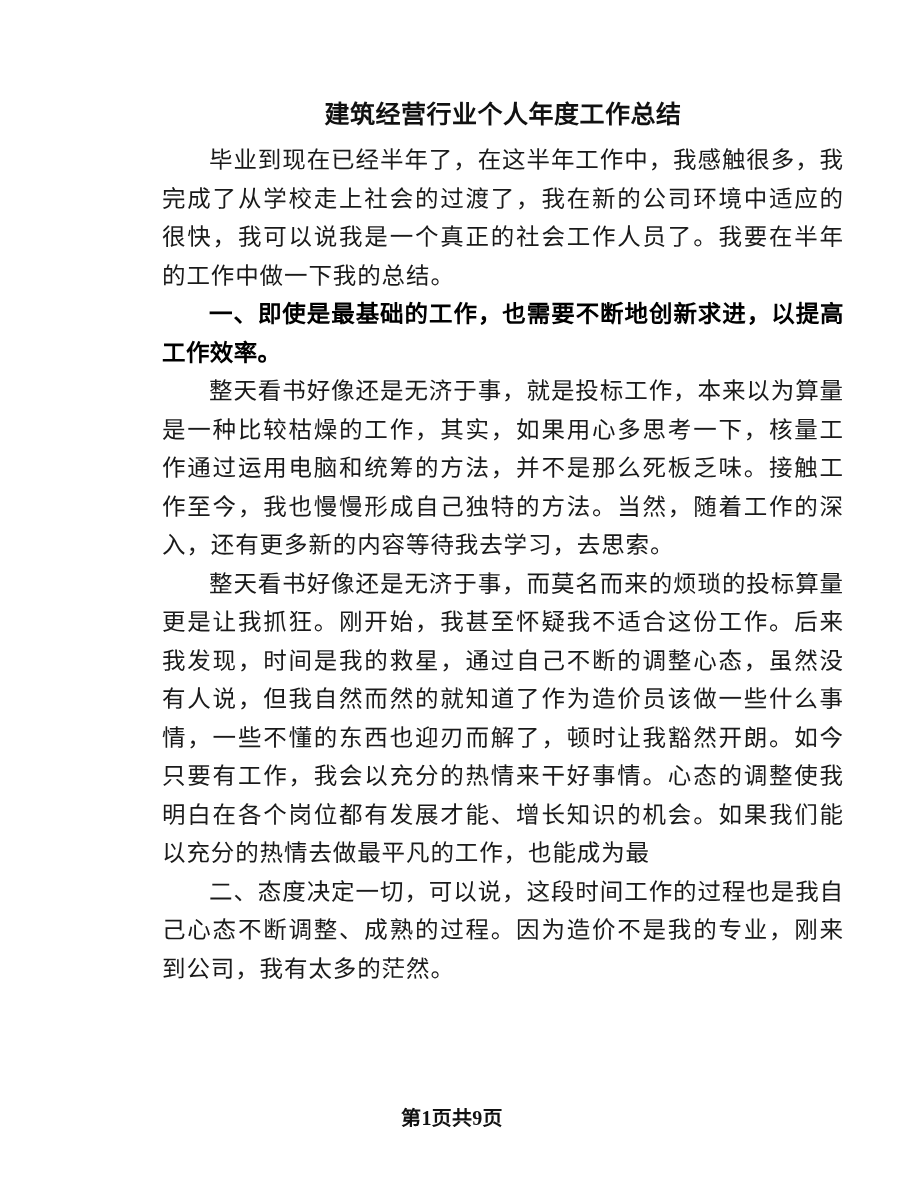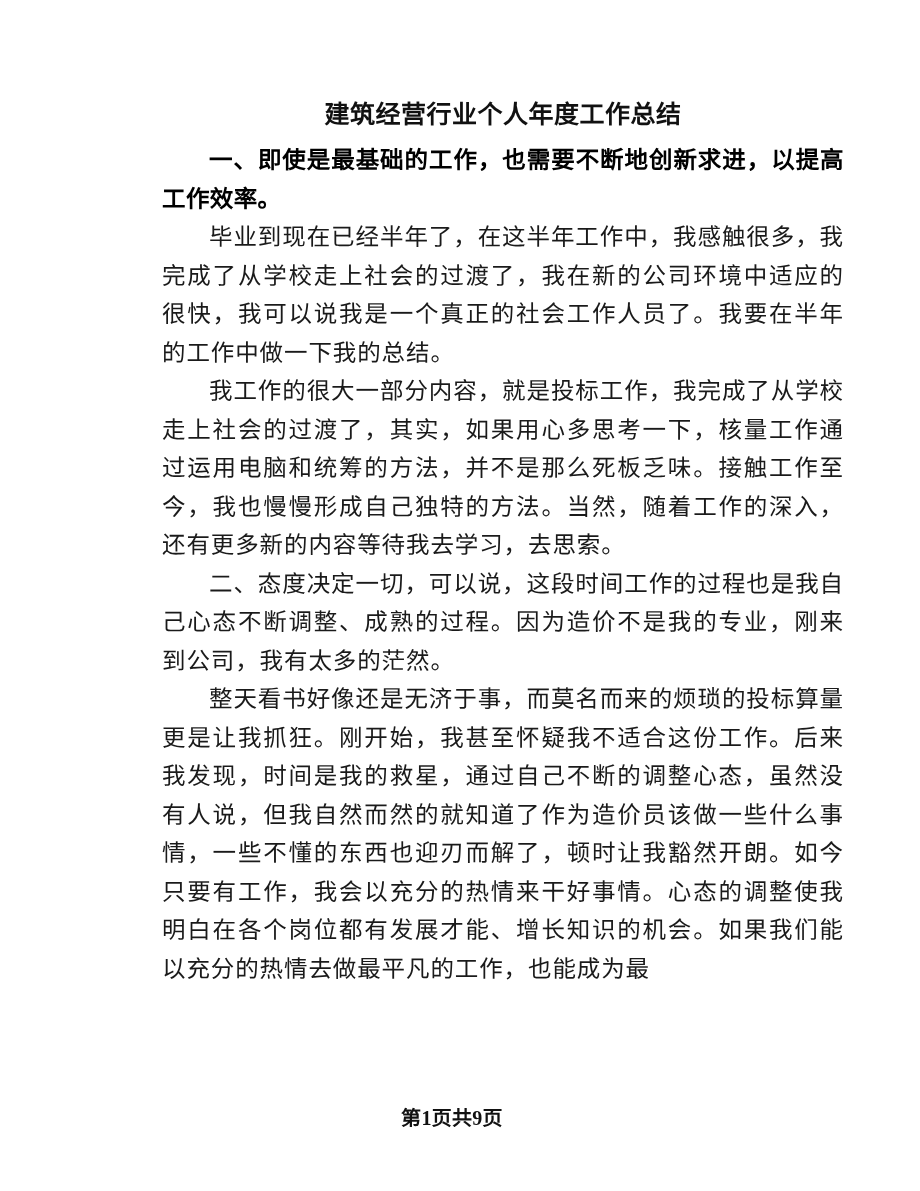--- a/index.html
+++ b/index.html
@@ -75,29 +75,29 @@
 </style>
 </head>
 <body>
 
 <div class="page">
 
   <div class="doc-body">
 
     <h1 class="doc-title">建筑经营行业个人年度工作总结</h1>
 
+    <p class="para">毕业到现在已经半年了，在这半年工作中，我感触很多，我完成了从学校走上社会的过渡了，我在新的公司环境中适应的很快，我可以说我是一个真正的社会工作人员了。我要在半年的工作中做一下我的总结。</p>
+
     <p class="para bold">一、即使是最基础的工作，也需要不断地创新求进，以提高工作效率。</p>
 
-    <p class="para">毕业到现在已经半年了，在这半年工作中，我感触很多，我完成了从学校走上社会的过渡了，我在新的公司环境中适应的很快，我可以说我是一个真正的社会工作人员了。我要在半年的工作中做一下我的总结。</p>
+    <p class="para">整天看书好像还是无济于事，就是投标工作，本来以为算量是一种比较枯燥的工作，其实，如果用心多思考一下，核量工作通过运用电脑和统筹的方法，并不是那么死板乏味。接触工作至今，我也慢慢形成自己独特的方法。当然，随着工作的深入，还有更多新的内容等待我去学习，去思索。</p>
 
-    <p class="para">我工作的很大一部分内容，就是投标工作，我完成了从学校走上社会的过渡了，其实，如果用心多思考一下，核量工作通过运用电脑和统筹的方法，并不是那么死板乏味。接触工作至今，我也慢慢形成自己独特的方法。当然，随着工作的深入，还有更多新的内容等待我去学习，去思索。</p>
+    <p class="para">整天看书好像还是无济于事，而莫名而来的烦琐的投标算量更是让我抓狂。刚开始，我甚至怀疑我不适合这份工作。后来我发现，时间是我的救星，通过自己不断的调整心态，虽然没有人说，但我自然而然的就知道了作为造价员该做一些什么事情，一些不懂的东西也迎刃而解了，顿时让我豁然开朗。如今只要有工作，我会以充分的热情来干好事情。心态的调整使我明白在各个岗位都有发展才能、增长知识的机会。如果我们能以充分的热情去做最平凡的工作，也能成为最</p>
 
     <p class="para">二、态度决定一切，可以说，这段时间工作的过程也是我自己心态不断调整、成熟的过程。因为造价不是我的专业，刚来到公司，我有太多的茫然。</p>
-
-    <p class="para">整天看书好像还是无济于事，而莫名而来的烦琐的投标算量更是让我抓狂。刚开始，我甚至怀疑我不适合这份工作。后来我发现，时间是我的救星，通过自己不断的调整心态，虽然没有人说，但我自然而然的就知道了作为造价员该做一些什么事情，一些不懂的东西也迎刃而解了，顿时让我豁然开朗。如今只要有工作，我会以充分的热情来干好事情。心态的调整使我明白在各个岗位都有发展才能、增长知识的机会。如果我们能以充分的热情去做最平凡的工作，也能成为最</p>
 
   </div>
 
   <div class="footer">
     <span>第1页共9页</span>
   </div>
 
 </div>
 
 </body></html>

